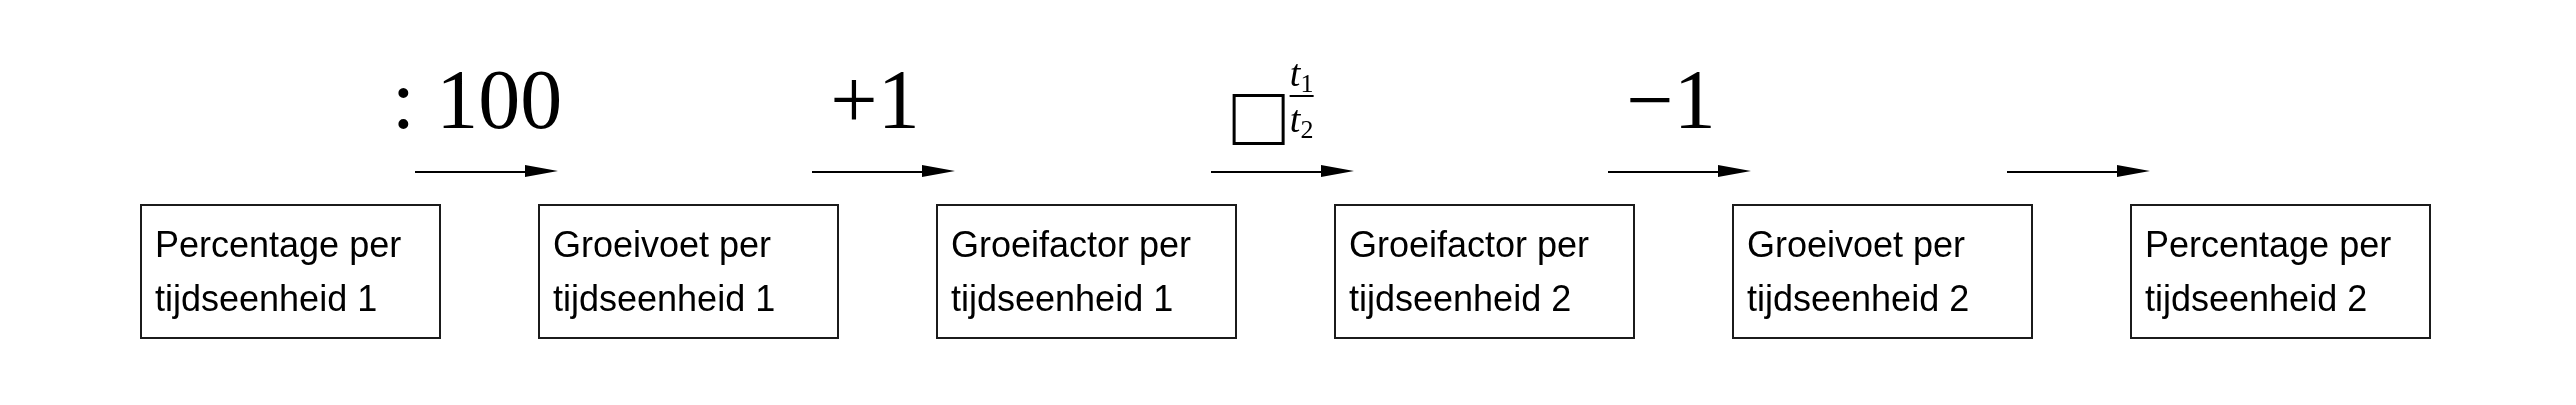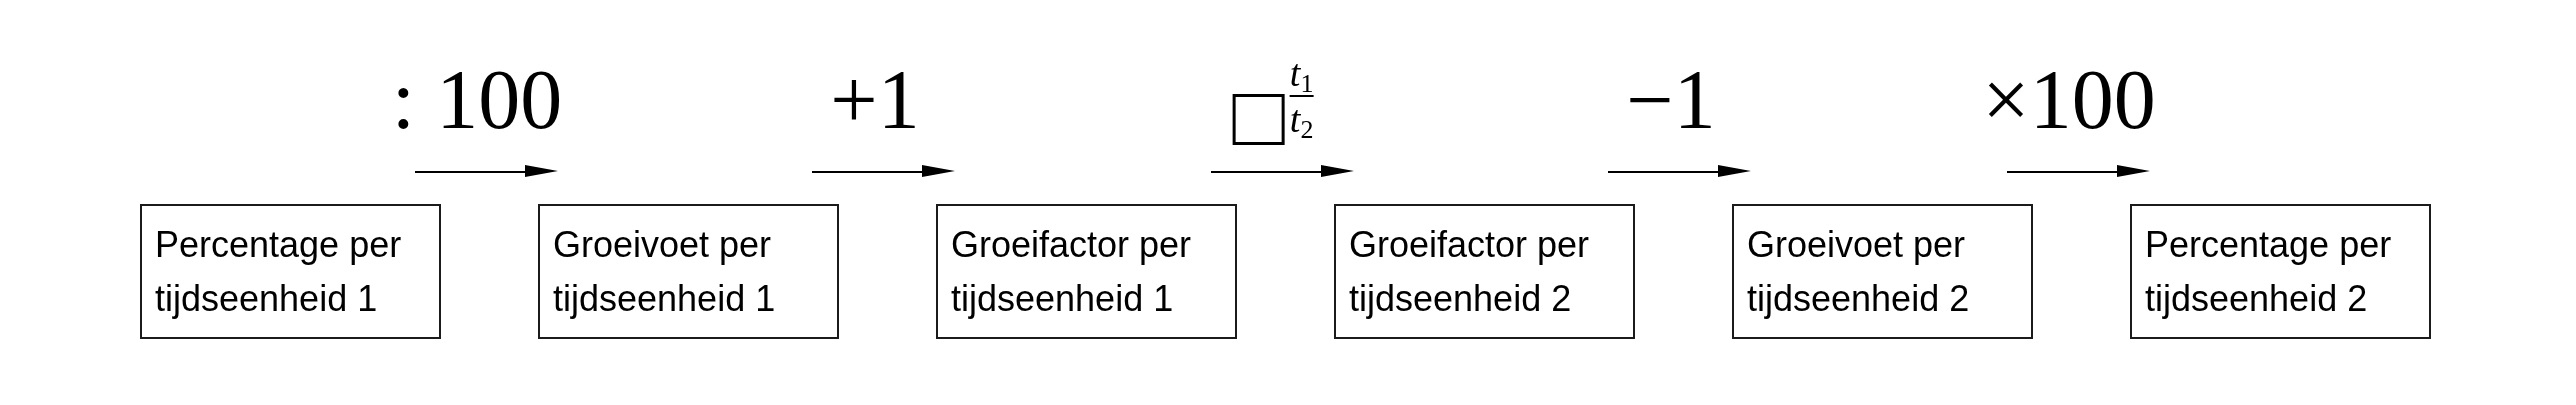--- a/index.html
+++ b/index.html
@@ -127,21 +127,20 @@
     <span class="pow-square"></span>
     <span class="pow-frac">
       <span class="frac-row"><i class="var">t</i><span class="fsub">1</span></span>
       <span class="frac-bar"></span>
       <span class="frac-row"><i class="var">t</i><span class="fsub">2</span></span>
     </span>
   </div>
 
   <div class="op" style="left:1671px">−1</div>
 
-  <div class="op" style="left:2069px">×100</div>
 
   <div class="arrow" style="left:415px">
     <span class="arrow-line"></span>
     <span class="arrow-head"></span>
   </div>
   <div class="arrow" style="left:812px">
     <span class="arrow-line"></span>
     <span class="arrow-head"></span>
   </div>
   <div class="arrow" style="left:1211px">

